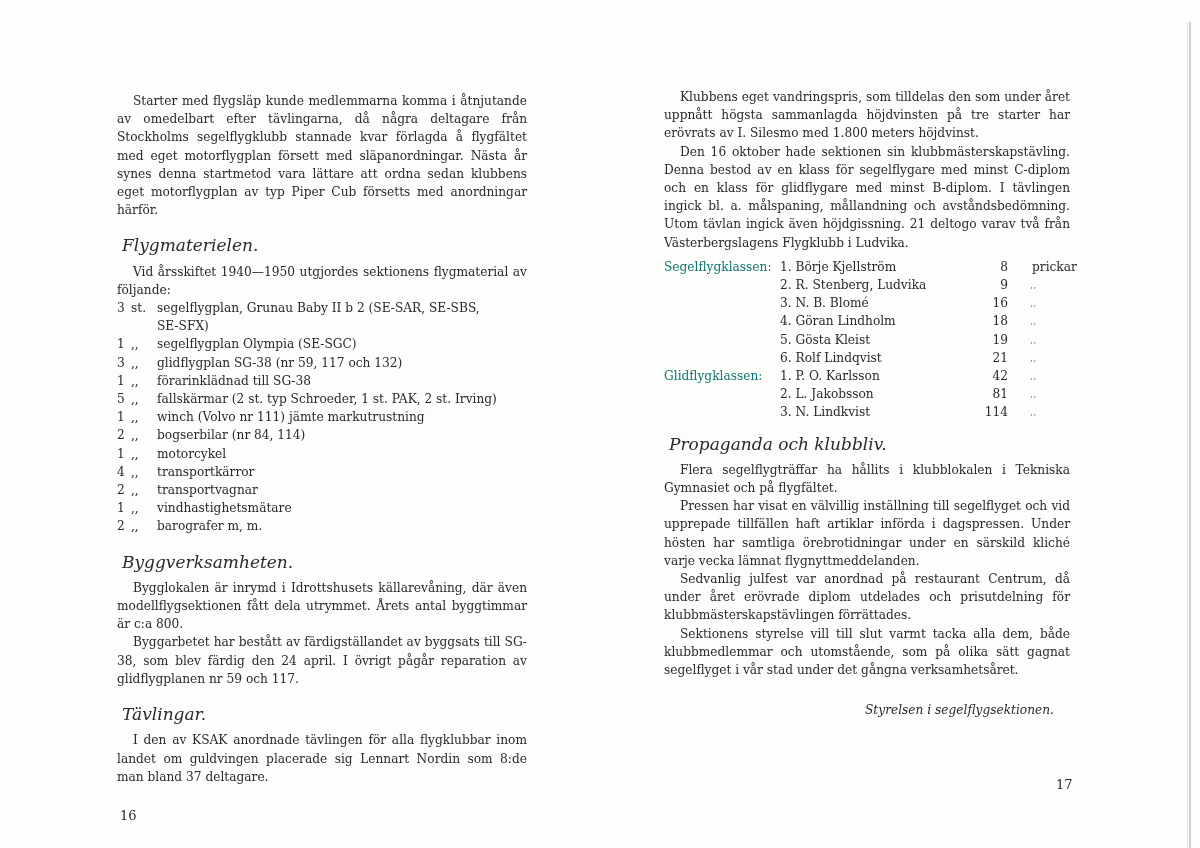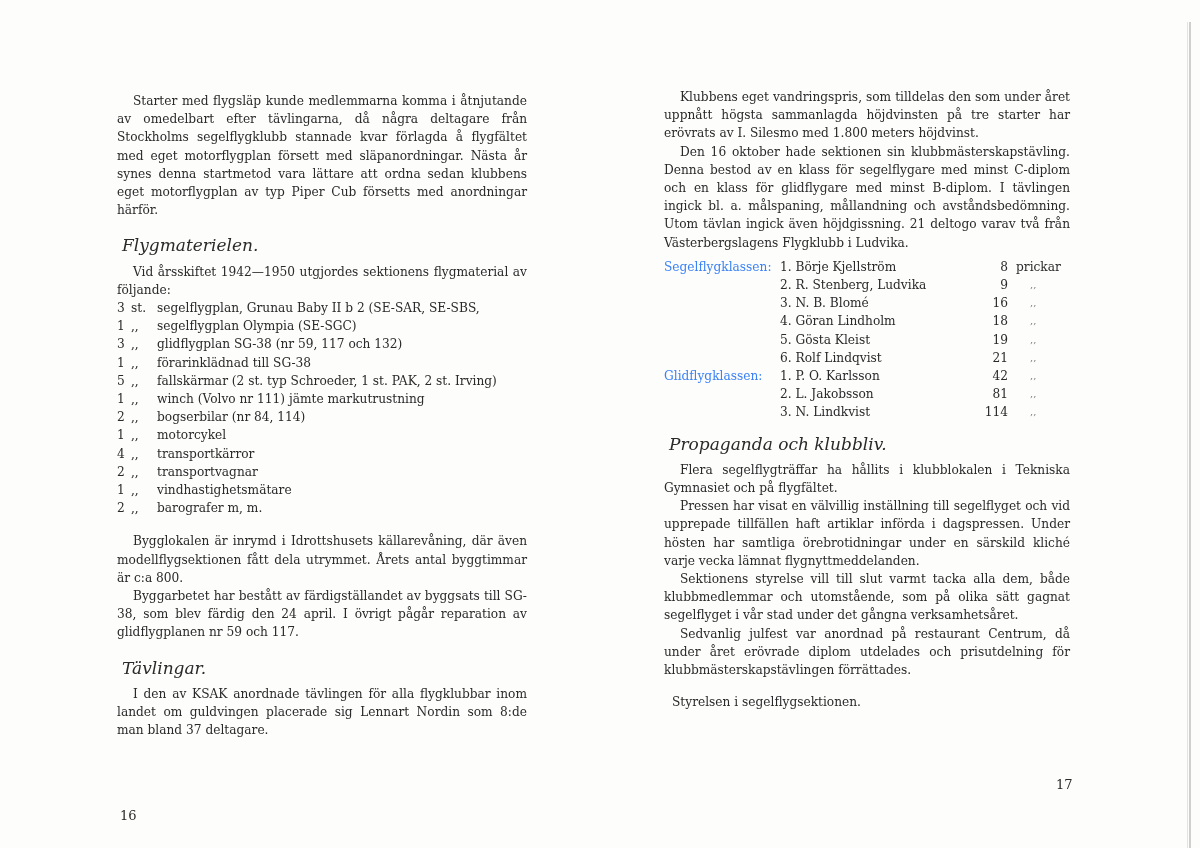--- a/index.html
+++ b/index.html
@@ -15,45 +15,46 @@
   .head { font-style: italic; margin: 5px; font-size: 17px; line-height: 18.2px; }
   .list { margin: 0; padding: 0; list-style: none; }
   .list li { display: flex; font-size: 12.2px; line-height: 18.2px; }
   .list .n { width: 14px; flex: none; }
   .list .u { width: 26px; flex: none; }
   .list .t { flex: 1; }
   .list .cont { padding-left: 40px; }
   .pagenum { position: absolute; font-size: 13px; }
   .res { font-size: 12.2px; line-height: 18.2px; }
   .res .row { display: flex; }
-  .res .cls { width: 116px; flex: none; color: #3b82f6; }
+  .res .cls { width: 116px; flex: none; color: #0f766e; }
   .res .name { width: 196px; flex: none; }
   .res .pts { width: 32px; flex: none; text-align: right; }
-  .res .unit { flex: 1; padding-left: 8px; }
+  .res .unit { flex: 1; padding-left: 24px; }
   .res .unit.ditto { padding-left: 22px; color: #777; font-size: 10px; }
-  .sig { text-align: left; margin: 8px; }
+  .sig { text-align: right; font-style: italic; margin: 16px; }
   .gutter-line { position: absolute; right: 9px; top: 22px; width: 2px; height: 826px; background: #cfcfcf; }
   .gutter-line.b { right: 12px; width: 1px; background: #e3e3e3; }
 </style>
 </head>
 <body>
 
 <div class="page left txt">
   <div style="height:92px"></div>
   <p class="p">Starter med flygsläp kunde medlemmarna komma i åtnjutande av omedelbart efter tävlingarna, då några deltagare från Stockholms segelflygklubb stannade kvar förlagda å flygfältet med eget motorflygplan försett med släpanordningar. Nästa år synes denna startmetod vara lättare att ordna sedan klubbens eget motorflygplan av typ Piper Cub försetts med anordningar härför.</p>
   <div style="height:12px"></div>
   <p class="head">Flygmaterielen.</p>
   <div style="height:3px"></div>
-  <p class="p">Vid årsskiftet 1942—1950 utgjordes sektionens flygmaterial av följande:</p>
+  <p class="p">Vid årsskiftet 1940—1950 utgjordes sektionens flygmaterial av följande:</p>
   <ul class="list" id="material-list">
       <li>
         <span class="n">3</span>
         <span class="u">st.</span>
         <span class="t">segelflygplan, Grunau Baby II b 2 (SE-SAR, SE-SBS,</span>
       </li>
+      <li class="cont">SE-SFX)</li>
       <li>
         <span class="n">1</span>
         <span class="u">,,</span>
         <span class="t">segelflygplan Olympia (SE-SGC)</span>
       </li>
       <li>
         <span class="n">3</span>
         <span class="u">,,</span>
         <span class="t">glidflygplan SG-38 (nr 59, 117 och 132)</span>
       </li>
@@ -97,20 +98,21 @@
         <span class="u">,,</span>
         <span class="t">vindhastighetsmätare</span>
       </li>
       <li>
         <span class="n">2</span>
         <span class="u">,,</span>
         <span class="t">barografer m, m.</span>
       </li>
     </ul>
   <div style="height:12px"></div>
+  <p class="head">Byggverksamheten.</p>
   <div style="height:3px"></div>
   <p class="p">Bygglokalen är inrymd i Idrottshusets källarevåning, där även modellflygsektionen fått dela utrymmet. Årets antal byggtimmar är c:a 800.</p>
   <p class="p">Byggarbetet har bestått av färdigställandet av byggsats till SG-38, som blev färdig den 24 april. I övrigt pågår reparation av glidflygplanen nr 59 och 117.</p>
   <div style="height:12px"></div>
   <p class="head">Tävlingar.</p>
   <div style="height:3px"></div>
   <p class="p">I den av KSAK anordnade tävlingen för alla flygklubbar inom landet om guldvingen placerade sig Lennart Nordin som 8:de man bland 37 deltagare.</p>
 </div>
 <div class="pagenum" style="left:120px; top:808px;">16</div>
 
@@ -173,21 +175,21 @@
         <span class="name">3. N. Lindkvist</span>
         <span class="pts">114</span>
         <span class="unit ditto">,,</span>
       </div>
     </div>
   <div style="height:8px"></div>
   <p class="head">Propaganda och klubbliv.</p>
   <div style="height:3px"></div>
   <p class="p">Flera segelflygträffar ha hållits i klubblokalen i Tekniska Gymnasiet och på flygfältet.</p>
   <p class="p">Pressen har visat en välvillig inställning till segelflyget och vid upprepade tillfällen haft artiklar införda i dagspressen. Under hösten har samtliga örebrotidningar under en särskild kliché varje vecka lämnat flygnyttmeddelanden.</p>
+  <p class="p">Sedvanlig julfest var anordnad på restaurant Centrum, då under året erövrade diplom utdelades och prisutdelning för klubbmästerskapstävlingen förrättades.</p>
   <p class="p">Sektionens styrelse vill till slut varmt tacka alla dem, både klubbmedlemmar och utomstående, som på olika sätt gagnat segelflyget i vår stad under det gångna verksamhetsåret.</p>
-  <p class="p">Sedvanlig julfest var anordnad på restaurant Centrum, då under året erövrade diplom utdelades och prisutdelning för klubbmästerskapstävlingen förrättades.</p>
   <div style="height:6px"></div>
   <p class="sig">Styrelsen i segelflygsektionen.</p>
 </div>
 <div class="pagenum" style="left:1056px; top:777px;">17</div>
 
 <div class="gutter-line"></div>
 <div class="gutter-line b"></div>
 
 </body></html>

